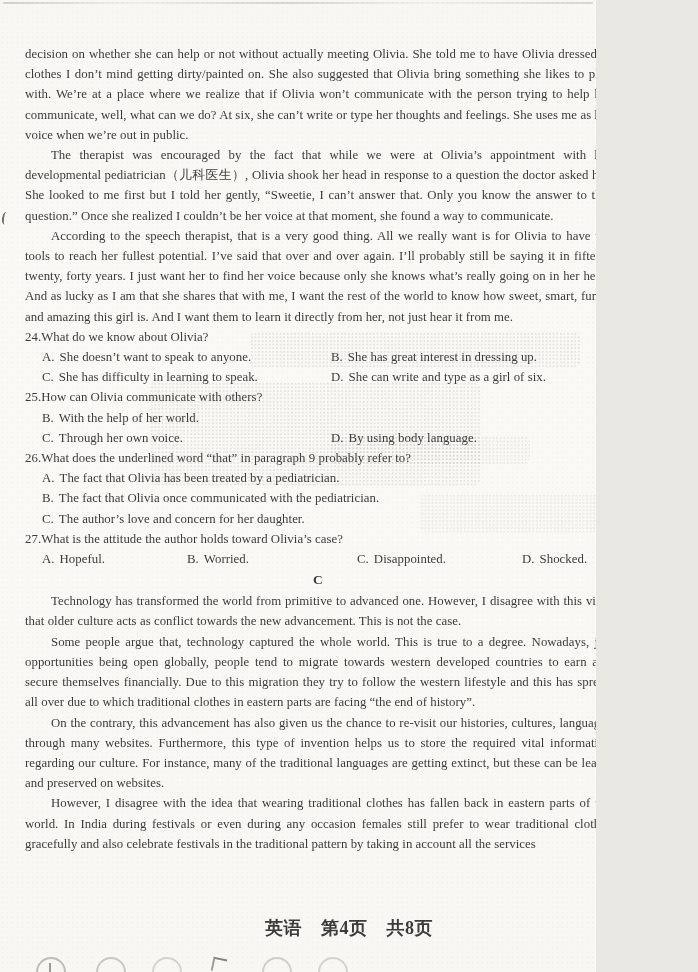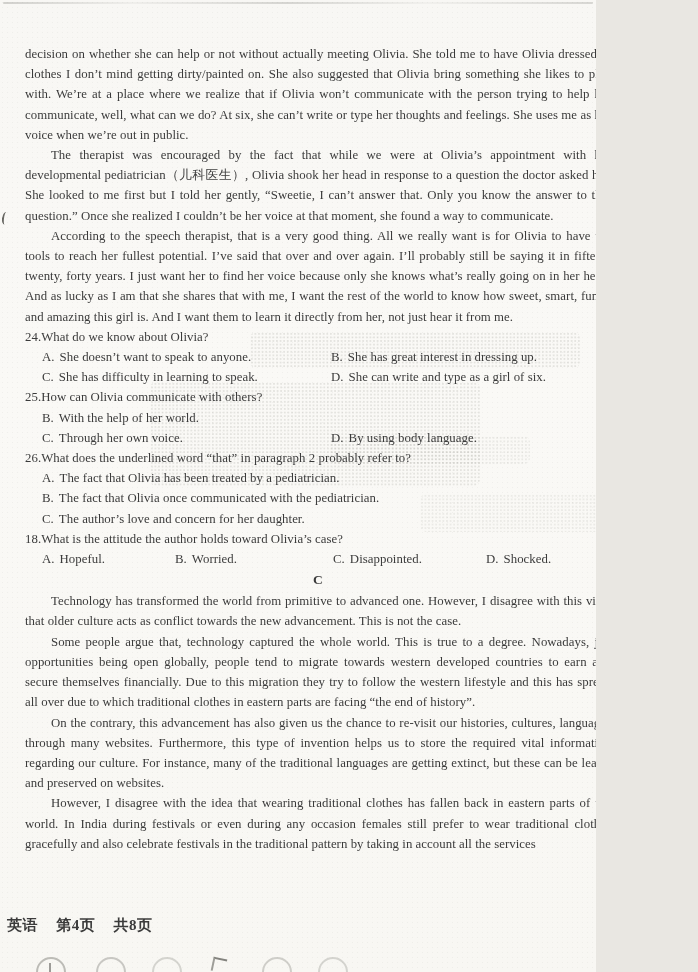--- a/index.html
+++ b/index.html
@@ -58,32 +58,32 @@
     font-size:12.8px;line-height:20.2px;color:#3b3b3b;
     letter-spacing:.05px;
   }
   .para{margin:0;text-align:justify;}
   .para.indent{text-indent:26px;}
   .uword{text-underline-offset:2.5px;}
 
   .q-stem{white-space:nowrap;}
   .q-num{}
   .opt-row2{display:grid;grid-template-columns:289px auto;padding-left:17px;}
-  .opt-row4{display:grid;grid-template-columns:133px 158px 153px auto;padding-left:17px;}
+  .opt-row4{display:grid;grid-template-columns:133px 158px 153px auto;padding-left:17px;gap:12px;}
   .opt-line{padding-left:17px;}
   .opt{white-space:nowrap;}
   .opt-label{margin-right:5px;}
 
   .section-heading{
     text-align:center;font-weight:bold;font-size:13.5px;line-height:22px;margin:0;
   }
 
   .footer{
-    position:absolute;z-index:1;left:0;top:916px;width:698px;text-align:left;
-    font-size:15px;font-weight:bold;color:#3b3b3b;letter-spacing:.5px;
+    position:absolute;z-index:1;left:0;top:916px;width:698px;text-align:center;
+    font-size:18px;font-weight:bold;color:#3b3b3b;letter-spacing:.5px;
   }
   .footer span{margin:0 7px;}
 </style>
 </head>
 <body>
 
 <div class="page">
   <div class="grain"></div>
   <div class="speckle s1"></div>
   <div class="speckle s2"></div>
@@ -117,28 +117,28 @@
       <div class="opt-row2">
         <span class="opt"><span class="opt-label">B.</span><span>With the help of her world.</span></span>
       </div>
       <div class="opt-row2">
         <span class="opt"><span class="opt-label">C.</span><span>Through her own voice.</span></span>
         <span class="opt"><span class="opt-label">D.</span><span>By using body language.</span></span>
       </div>
     </div>
 
     <div>
-      <div class="q-stem"><span class="q-num">26.</span><span class="q-text">What does the underlined word “that” in paragraph 2 probably refer to?</span></div>
+      <div class="q-stem"><span class="q-num">26.</span><span class="q-text">What does the underlined word “that” in paragraph 9 probably refer to?</span></div>
       <div class="opt-line"><span class="opt-label">A.</span><span>The fact that Olivia has been treated by a pediatrician.</span></div>
       <div class="opt-line"><span class="opt-label">B.</span><span>The fact that Olivia once communicated with the pediatrician.</span></div>
       <div class="opt-line"><span class="opt-label">C.</span><span>The author’s love and concern for her daughter.</span></div>
     </div>
 
     <div>
-      <div class="q-stem"><span class="q-num">18.</span><span class="q-text">What is the attitude the author holds toward Olivia’s case?</span></div>
+      <div class="q-stem"><span class="q-num">27.</span><span class="q-text">What is the attitude the author holds toward Olivia’s case?</span></div>
       <div class="opt-row4">
         <span class="opt"><span class="opt-label">A.</span><span>Hopeful.</span></span>
         <span class="opt"><span class="opt-label">B.</span><span>Worried.</span></span>
         <span class="opt"><span class="opt-label">C.</span><span>Disappointed.</span></span>
         <span class="opt"><span class="opt-label">D.</span><span>Shocked.</span></span>
       </div>
     </div>
 
     <p class="section-heading">C</p>
 

